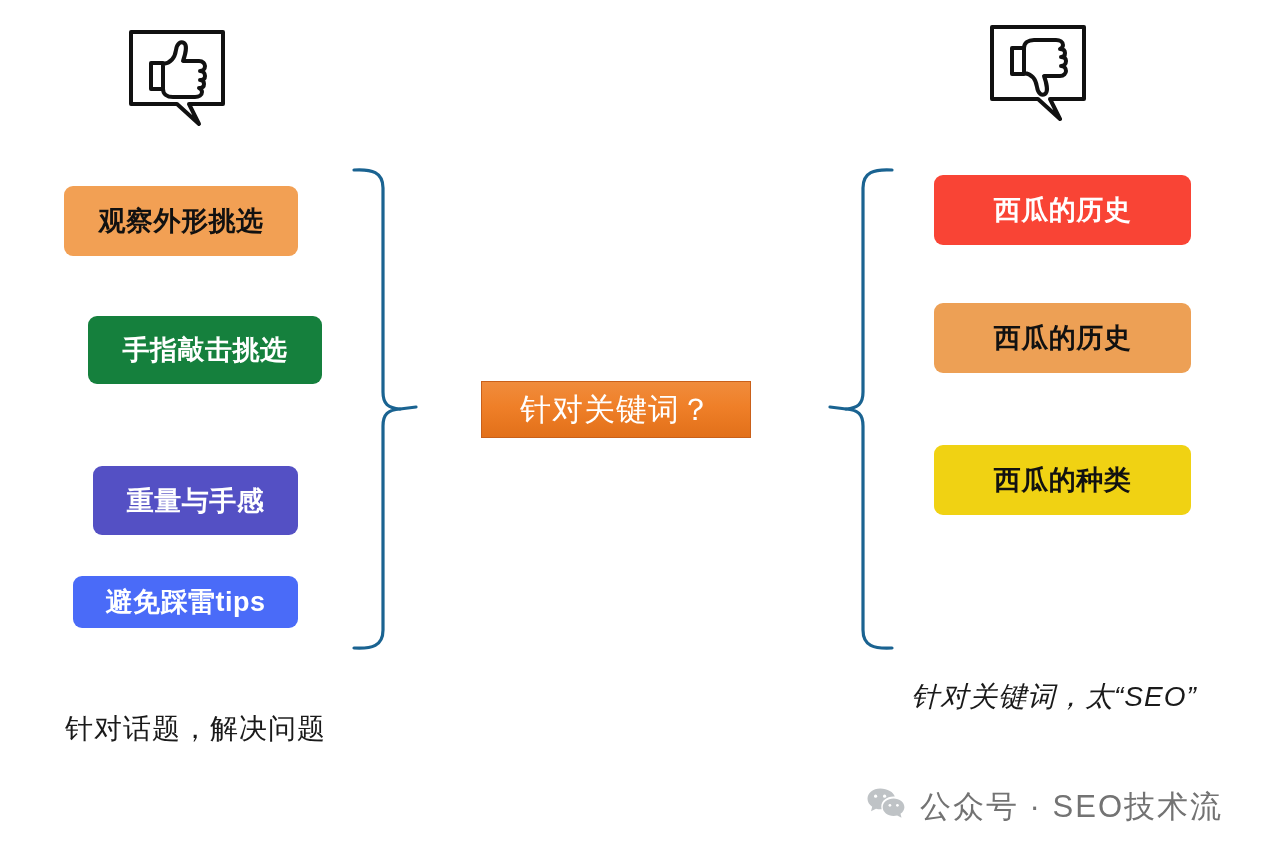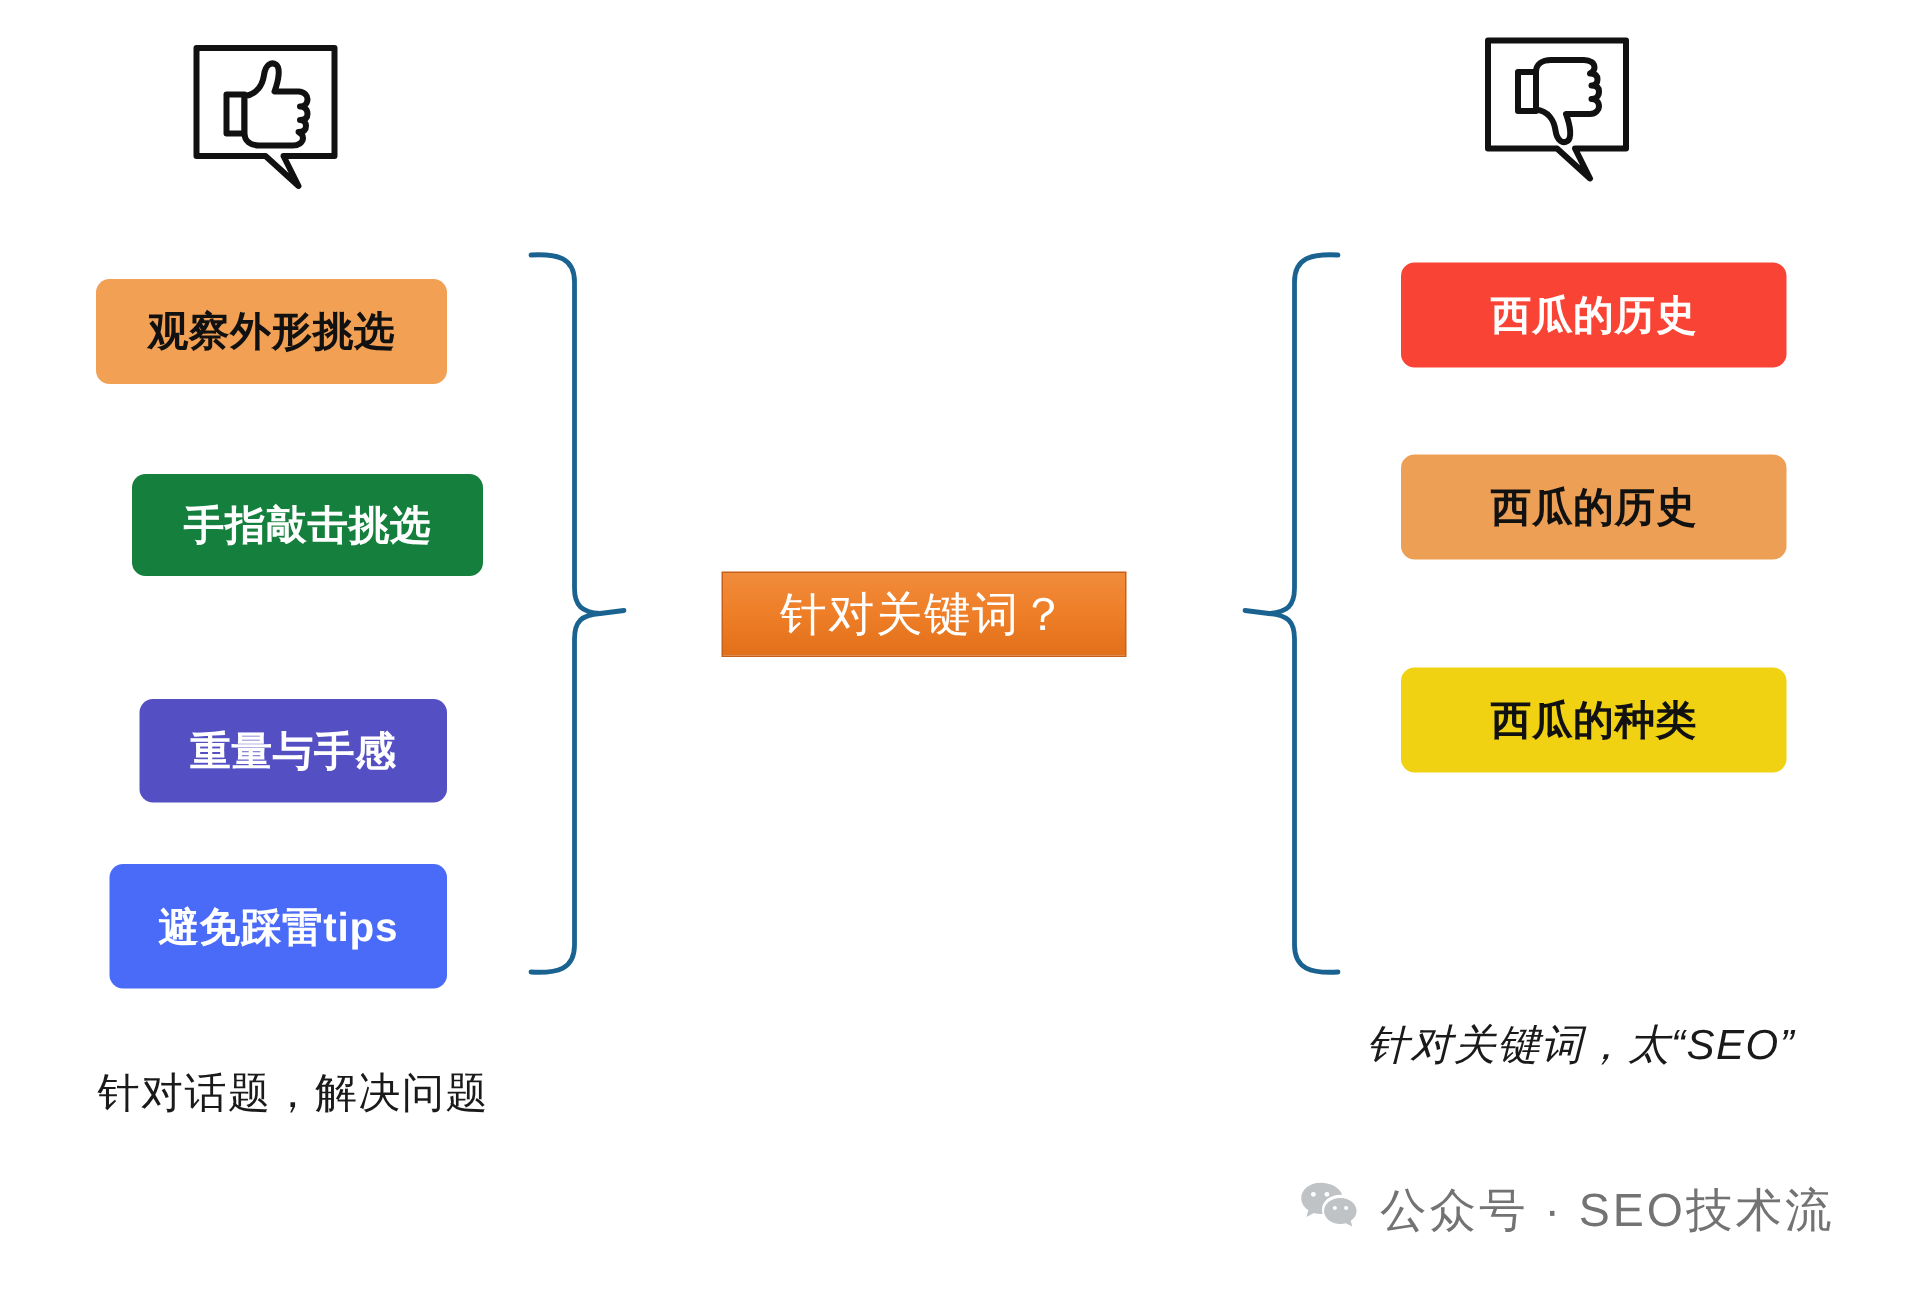--- a/index.html
+++ b/index.html
@@ -102,21 +102,21 @@
 
   <div class="pill" style="left: 64px; top: 186px; width: 234px; height: 70px; font-size: 27px; background: rgb(242, 160, 84); color: rgb(17, 17, 17);">
     <span>观察外形挑选</span>
   </div>
   <div class="pill" style="left: 64px; top: 316px; width: 234px; height: 68px; font-size: 27px; background: #15803d; color: rgb(255, 255, 255); margin-left: 24px;">
     <span>手指敲击挑选</span>
   </div>
   <div class="pill" style="left: 93px; top: 446px; width: 205px; height: 69px; font-size: 27px; background: rgb(84, 80, 196); color: rgb(255, 255, 255); margin-top: 20px;">
     <span>重量与手感</span>
   </div>
-  <div class="pill" style="left: 73px; top: 576px; width: 225px; height: 83px; font-size: 27px; background: rgb(74, 107, 248); color: rgb(255, 255, 255);">
+  <div class="pill" style="left: 73px; top: 576px; width: 225px; height: 52px; font-size: 27px; background: rgb(74, 107, 248); color: rgb(255, 255, 255);">
     <span>避免踩雷tips</span>
   </div>
 
   <div class="bracket" style="left:352px;top:162px;width:66px;height:496px;">
     <svg width="66" height="496" viewBox="0 0 66 496" fill="none">
       <path d="M2 8 C20 7 31 10 31 26 L31 230 C31 242 36 246 48 247
                C36 248 31 252 31 264 L31 468 C31 484 20 487 2 486" stroke="#1a6391" stroke-width="3.2" stroke-linecap="round" stroke-linejoin="round" fill="none"></path>
       <path d="M48 247 L64 245" stroke="#1a6391" stroke-width="3.2" stroke-linecap="round"></path>
     </svg>
   </div>

